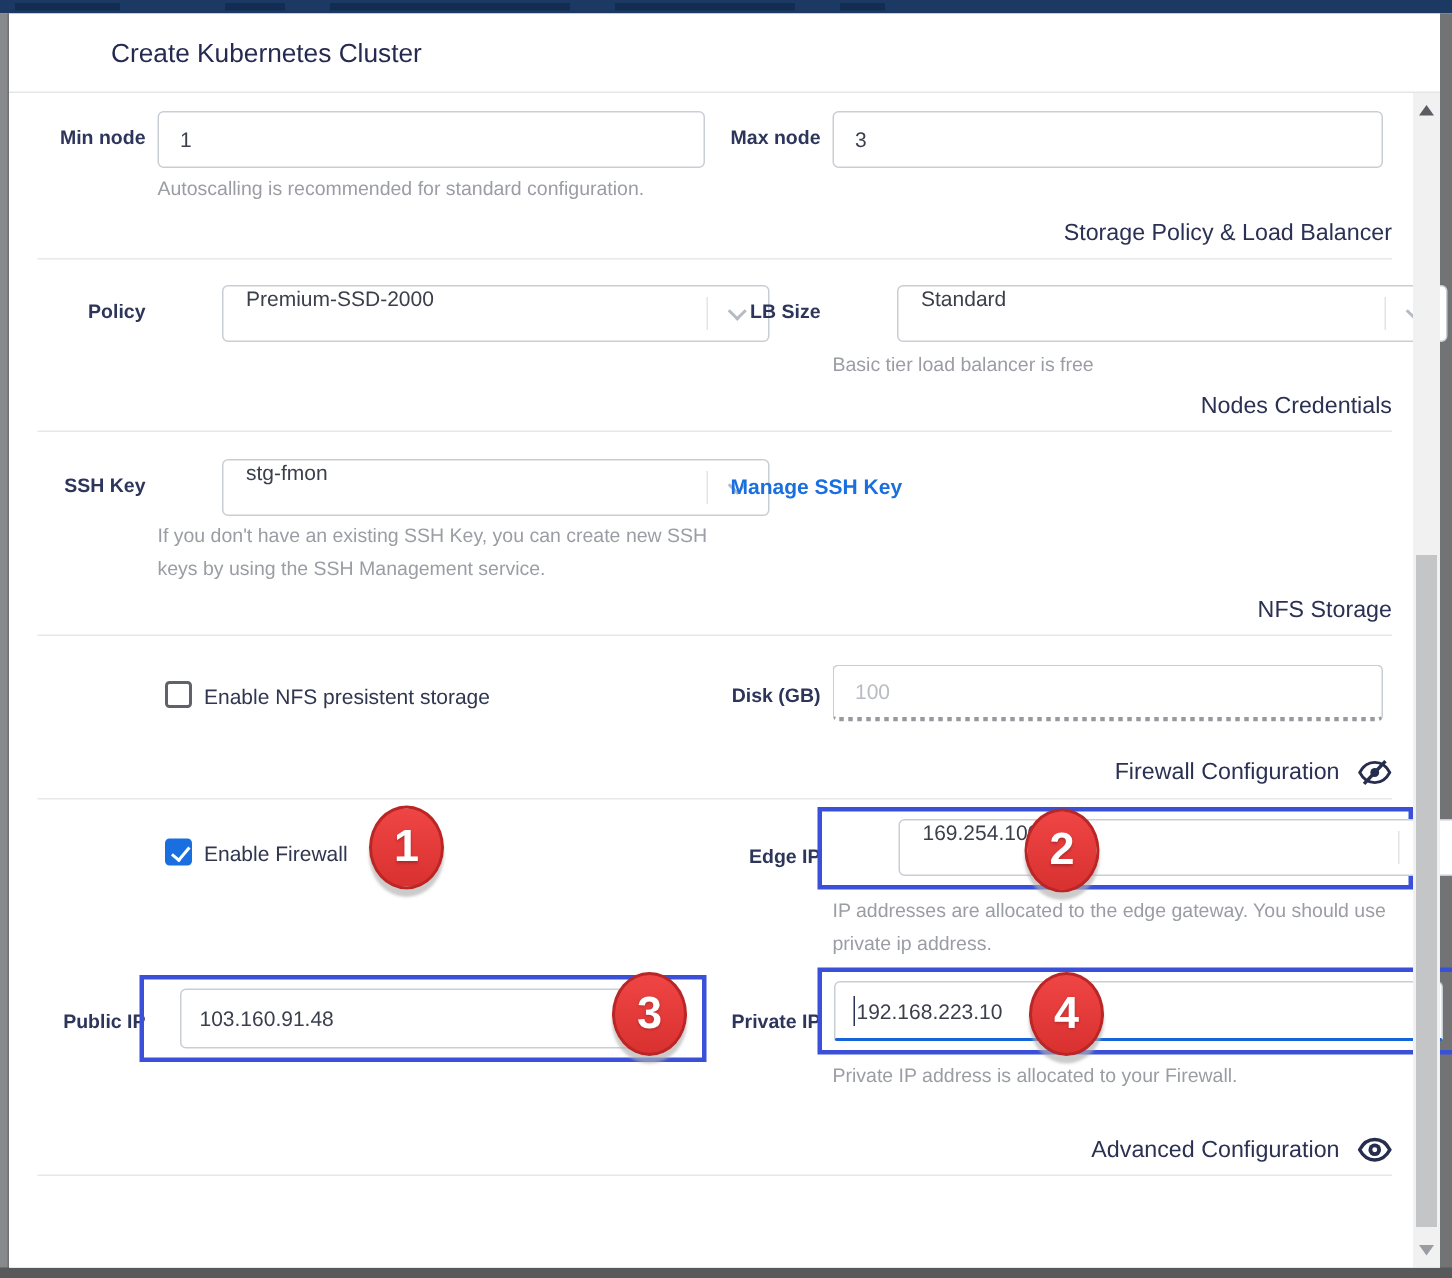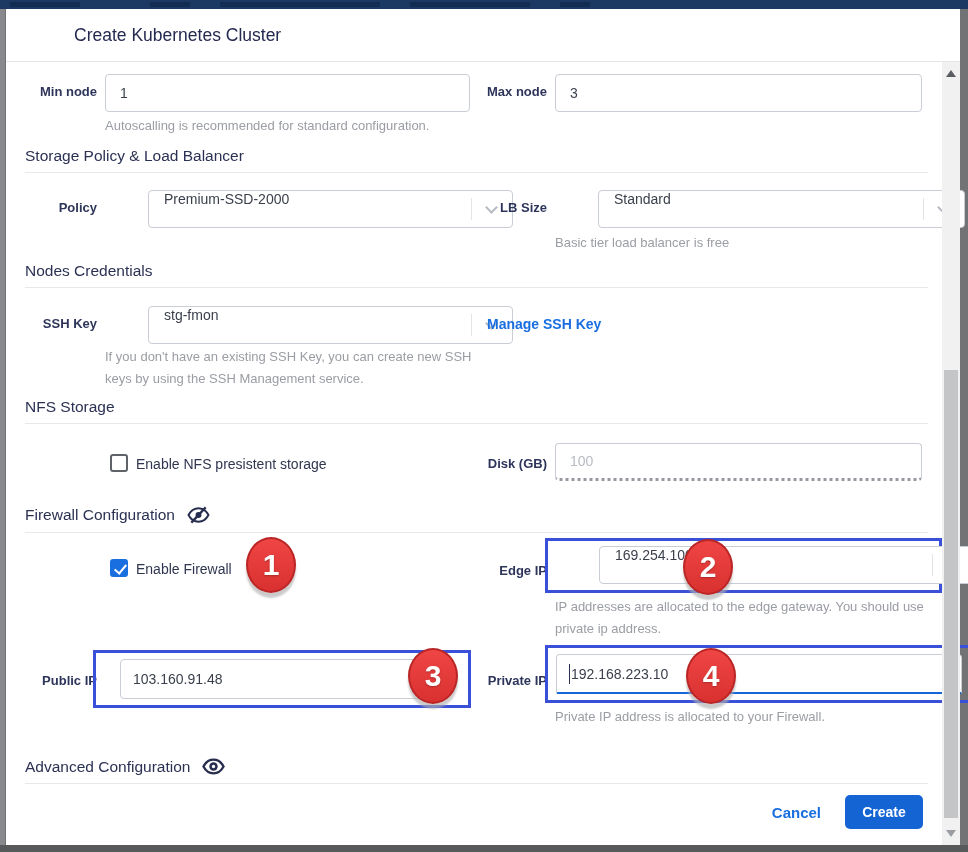--- a/index.html
+++ b/index.html
@@ -29,21 +29,21 @@
   .input { padding:0 14px; }
   .input::placeholder { color:#b9bcc2; }
   .select { display:flex; align-items:flex-start; padding:0 44px 0 15px;margin-left:43px; }
   .chev-box { position:absolute; right:1px; top:7px; bottom:7px; width:40px;
      border-left:1px solid #e2e4e7; display:flex; align-items:center; justify-content:center; }
   .chev { width:9px; height:9px; border-right:2px solid #b6bac2; border-bottom:2px solid #b6bac2;
      transform:rotate(45deg); margin-top:-4px; }
   .textbox { display:flex; align-items:center; padding:0 12px; }
   .helper { position:absolute; font-size:13px; color:#9a9da3; line-height:22px; }
   .section { position:absolute; left:19px; width:903px; border-bottom:1px solid #e8e8e8;
-     padding-bottom:7px; font-size:15.5px; color:#2b3152; display:flex; align-items:center; gap:12px; }
+     padding-bottom:7px; font-size:15.5px; color:#2b3152; display:flex; align-items:center; gap:12px;justify-content:flex-end; }
   .cb { position:absolute; width:18px; height:18px; border:2px solid #5f6368; border-radius:3px; background:#fff; }
   .cb.checked { background:#1a6fe0; border-color:#1a6fe0; }
   .cb.checked::after { content:""; position:absolute; left:5px; top:1px; width:5px; height:10px;
      border:solid #fff; border-width:0 2px 2px 0; transform:rotate(40deg); }
   .cb-label { position:absolute; font-size:14px; color:#30364f; }
   .annot { position:absolute; border:3px solid #3b50d8; }
   .badge { position:absolute; width:50px; height:56px; border-radius:50%;
      background:linear-gradient(180deg,#ef4545 0%,#d93030 100%); border:2px solid #ba2626;
      color:#fff; font-size:30px; font-weight:700; display:flex; align-items:center; justify-content:center;
      box-shadow:0 5px 2px rgba(175,175,175,.65); text-shadow:0 1px 2px rgba(0,0,0,.25); z-index:6; }
@@ -186,24 +186,20 @@
           <circle cx="12" cy="9.5" r="4.4" fill="#272d4e"></circle>
           <circle cx="12" cy="9.5" r="1.7" fill="#ffffff"></circle>
         </svg>
       </div>
 
       <div class="badge" style="left:240px;top:475px">1</div>
       <div class="badge" style="left:677px;top:477px">2</div>
       <div class="badge" style="left:402px;top:586px">3</div>
       <div class="badge" style="left:680px;top:586px">4</div>
 
-      <div class="footer">
-        <span class="cancel">Cancel</span>
-        <button class="create">Create</button>
-      </div>
     </div>
 
     <div class="sb">
       <div class="arr-up"></div>
       <div class="sb-thumb"></div>
       <div class="arr-down"></div>
     </div>
   </div>
 </div>
 

